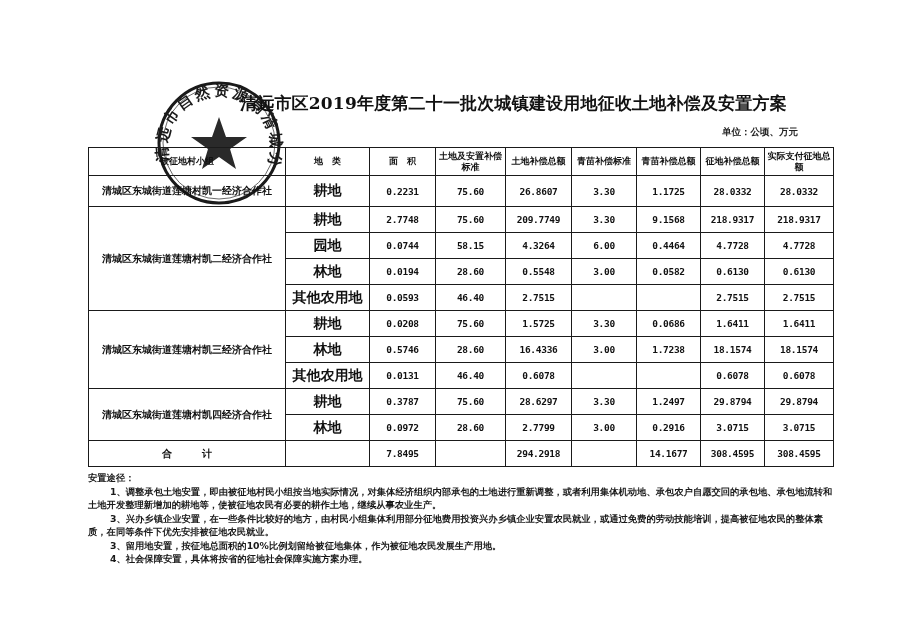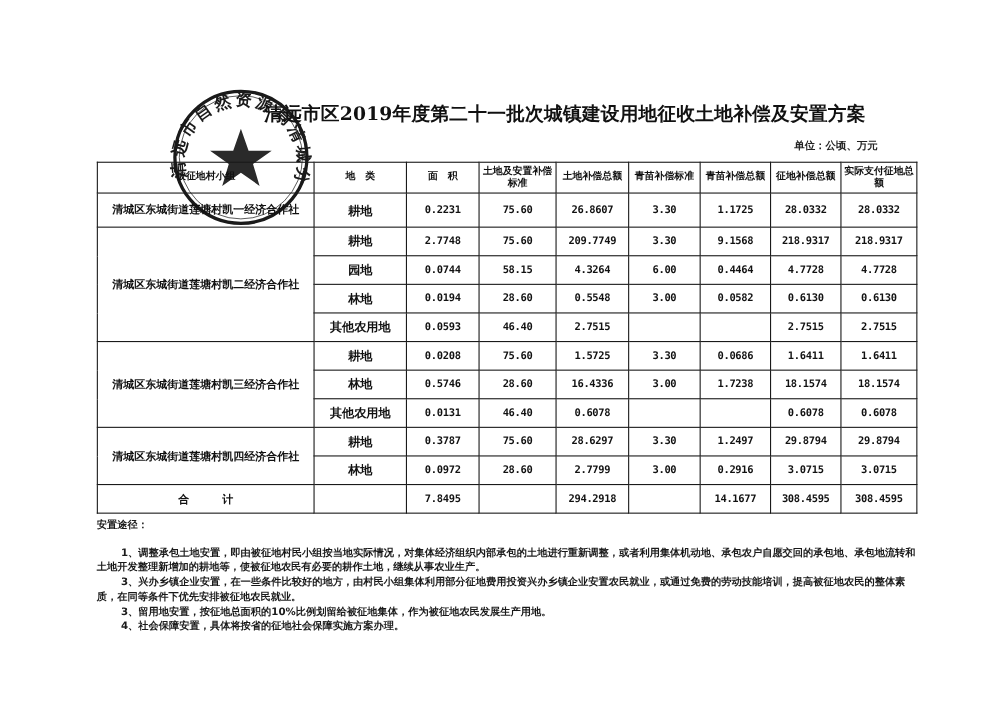--- a/index.html
+++ b/index.html
@@ -29,30 +29,30 @@
     font-size: 9.5px;
   }
   table.main td, table.main th {
     border: 1.4px solid #1a1a1a;
     text-align: center; vertical-align: middle;
     padding: 0; overflow: hidden; white-space: nowrap;
     font-weight: normal;
   }
   table.main th { height: 27px; font-size: 9px; font-weight: bold; line-height: 11px; white-space: normal; }
   table.main td.num { font-family: "DejaVu Sans Mono", "Liberation Mono", monospace; font-size: 9.5px; font-weight: bold; letter-spacing: -0.3px; }
-  table.main td.cat { font-size: 11px; font-weight: bold; }
+  table.main td.cat { font-size: 14px; font-weight: bold; }
   table.main td.grp { font-size: 10px; font-weight: bold; }
   tr.r1 td { height: 30px; }
   tr.rn td { height: 25px; }
   tr.rt td { height: 25px; }
   .notes {
     position: absolute; left: 88px; top: 471px; width: 750px;
     font-size: 9.3px; line-height: 13.5px; font-weight: bold; color: #1a1a1a;
   }
-  .notes .head { margin-bottom: 11px; }
+  .notes .head { margin-bottom: 0; }
   .notes p { margin: 0; text-indent: 22px; }
   .stamp {
     position: absolute; left: 148px; top: 79px; width: 142px; height: 128px;
     pointer-events: none;
   }
 </style>
 </head>
 <body>
 
 <svg class="stamp" viewBox="0 0 142 128">

